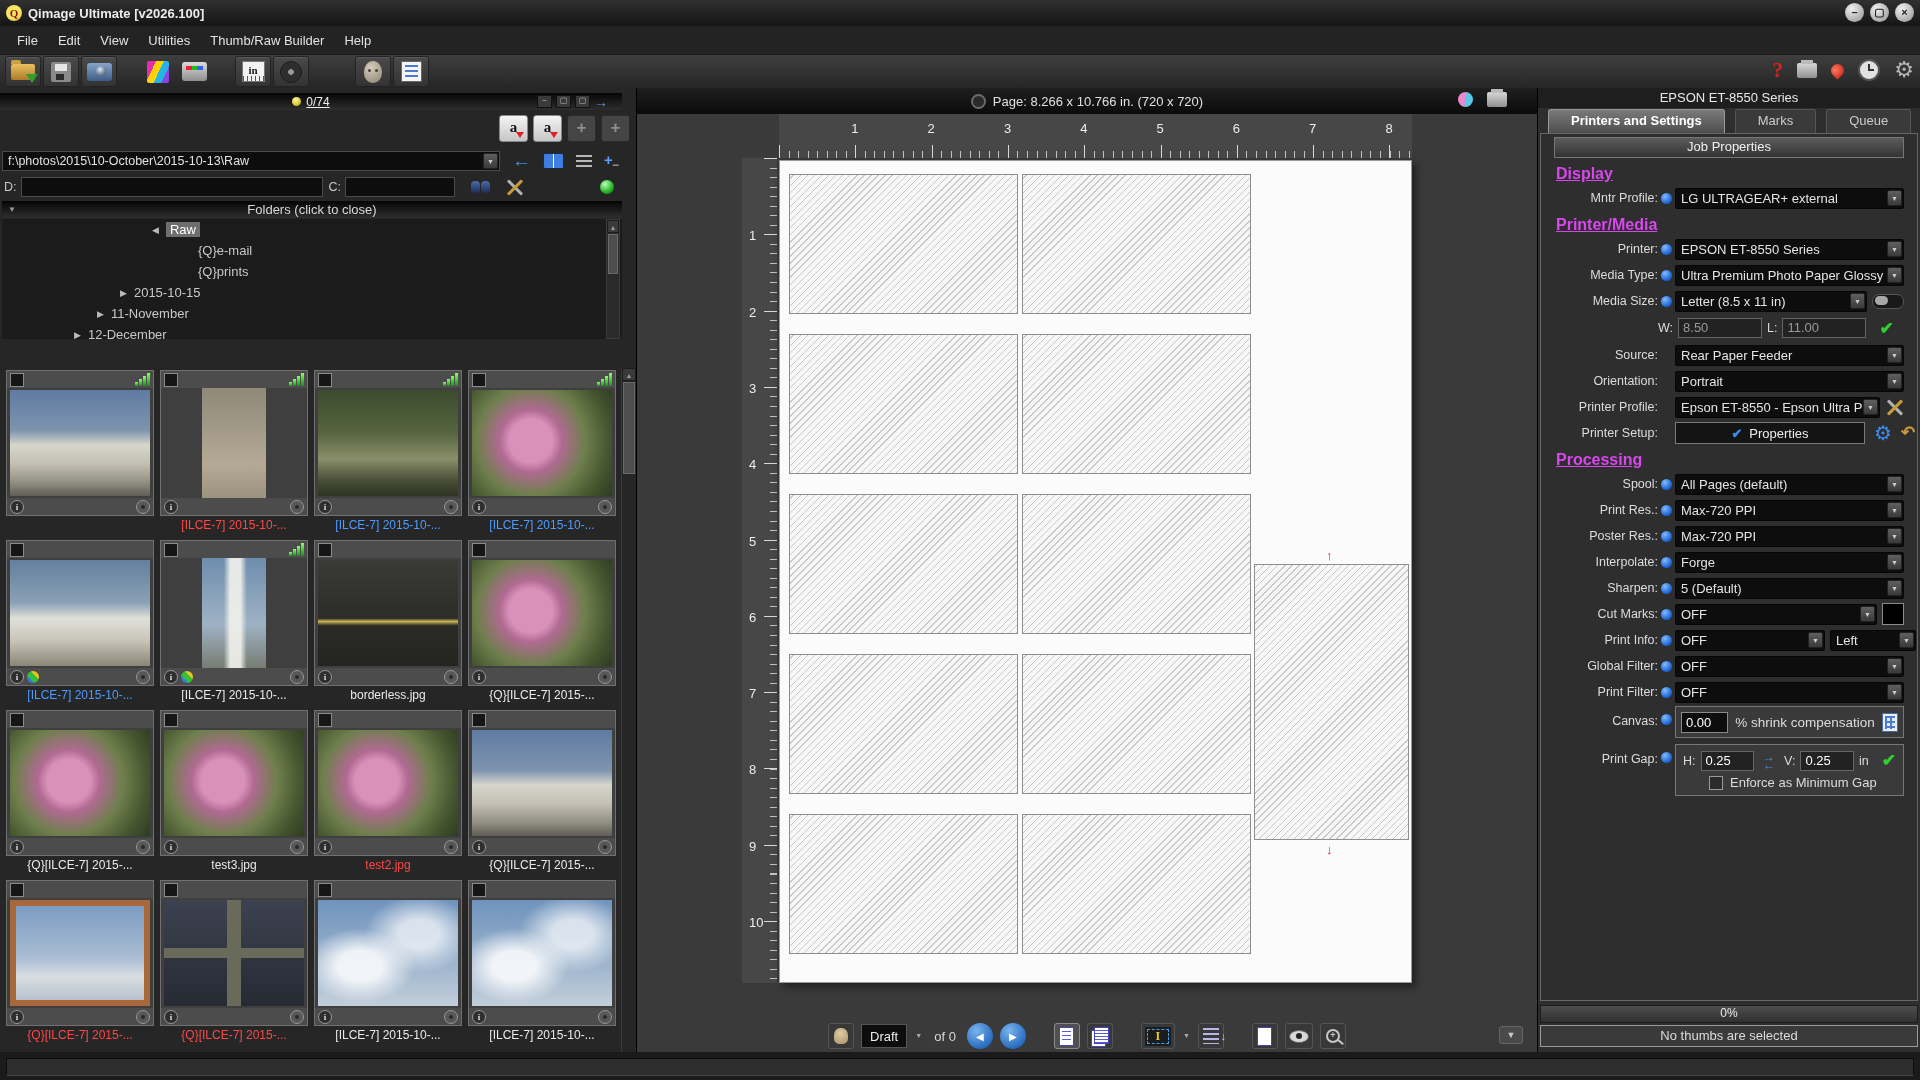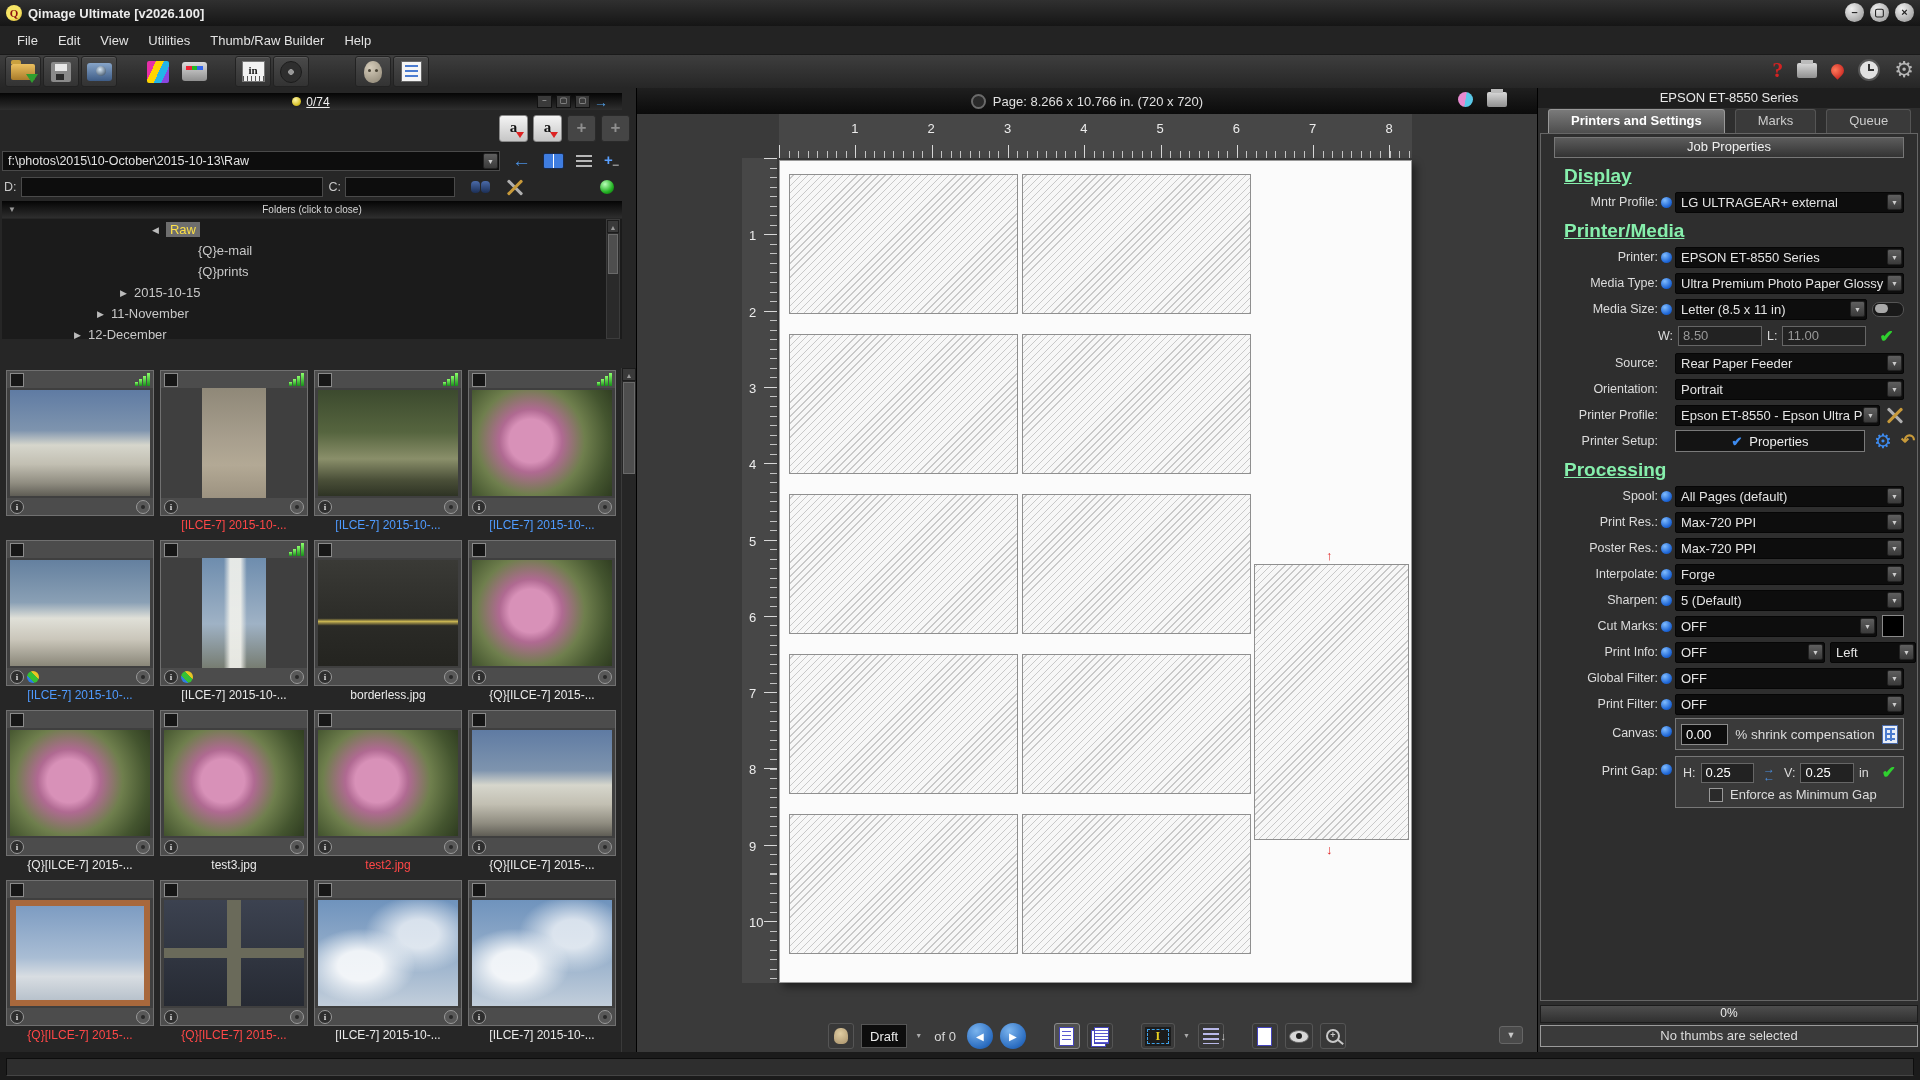--- a/index.html
+++ b/index.html
@@ -99,28 +99,28 @@
   .i-binoc::before,.i-binoc::after{content:"";position:absolute;top:0;width:9px;height:12px;border-radius:4px;background:linear-gradient(#4a6aa8,#1c2f55);}
   .i-binoc::before{left:0;} .i-binoc::after{right:0;}
   .i-tools{width:18px;height:16px;position:relative;margin-left:16px;}
   .i-tools::before,.i-tools::after{content:"";position:absolute;top:7px;left:-1px;width:20px;height:3px;border-radius:1px;}
   .i-tools::before{background:#b0b0b0;transform:rotate(45deg);}
   .i-tools::after{background:#c89a3a;transform:rotate(-45deg);}
   .led{width:14px;height:14px;border-radius:50%;margin-left:auto;margin-right:8px;
     background:radial-gradient(circle at 36% 30%,#b8ffb8,#23b223 60%,#0a5a0a);}
 
   .lp-foldhdr{position:absolute;left:2px;top:113px;right:14px;height:17px;background:linear-gradient(#050505,#2e2e2e);
-    display:flex;align-items:center;justify-content:center;font-size:10px;color:#d8d8d8;}
+    display:flex;align-items:center;justify-content:center;font-size:13px;color:#d8d8d8;}
   .lp-foldhdr .tri{position:absolute;left:6px;color:#9a9a9a;font-size:8px;}
   .lp-foldhdr .tri::before{content:"▼";}
 
   #folder-tree{position:absolute;left:2px;top:131px;right:14px;height:120px;background:#1b1b1b;overflow:hidden;}
   .titem{height:21px;display:flex;align-items:center;font-size:13px;color:#c8c8c8;white-space:nowrap;}
   .titem .arw{font-size:9px;color:#bbb;margin-right:7px;}
-  .titem .lbl.sel{background:#6e6e6e;color:#fde047;padding:0 4px;}
+  .titem .lbl.sel{background:#6e6e6e;color:#ffffff;padding:0 4px;}
   .tree-scroll{position:absolute;right:16px;top:131px;width:14px;height:120px;background:#2a2a2a;border:1px solid #3c3c3c;box-sizing:border-box;}
   .sarw{height:13px;background:#3a3a3a;color:#999;font-size:7px;text-align:center;line-height:13px;border:1px solid #1c1c1c;box-sizing:border-box;}
   .sthumb{margin:1px;height:38px;background:#4e4e4e;border:1px solid #6a6a6a;}
 
   .lp-search{position:absolute;left:2px;top:255px;right:16px;height:22px;background:linear-gradient(#3c3c3c,#2a2a2a);
     border:1px solid #6a6a6a;display:flex;align-items:center;justify-content:center;gap:9px;box-sizing:border-box;}
   .i-mag{width:8px;height:8px;border:2px solid #c0c0c0;border-radius:50%;position:relative;}
   .i-mag::after{content:"";position:absolute;left:-4px;top:7px;width:6px;height:2px;background:#c0c0c0;transform:rotate(35deg);}
   .lp-search .txt{font-size:13px;color:#e0e0e0;}
 
@@ -230,21 +230,21 @@
     border-left:1px solid #000;box-sizing:border-box;display:flex;flex-direction:column;}
   .rp-title{height:20px;background:#1e1e1e;text-align:center;font-size:13px;color:#e8e8e8;line-height:19px;flex:none;}
   .rp-tabs{height:24px;display:flex;gap:2px;padding:1px 2px 0;flex:none;}
   .rtab{padding:0 22px;background:#3a3a3a;border:1px solid #555;border-bottom:none;color:#ccc;
     font-size:13px;line-height:22px;border-radius:3px 3px 0 0;margin-left:8px;}
   .rtab.active{background:linear-gradient(#7a7a7a,#4e4e4e);color:#fff;font-weight:bold;border-color:#999;}
   .rp-body{flex:1;margin:0 2px 2px;border:1px solid #666;background:#2e2e2e;padding:3px 13px;overflow:hidden;
     display:flex;flex-direction:column;}
   .rp-jobbar{height:19px;background:linear-gradient(#5c5c5c,#333);border:1px solid #777;text-align:center;
     color:#f0f0f0;font-size:13px;line-height:18px;margin-bottom:2px;}
-  .rsec{color:#86efac;font-weight:bold;font-size:19px;text-decoration:underline;margin:5px 0 2px 10px;}
+  .rsec{color:#d946ef;font-weight:bold;font-size:16px;text-decoration:underline;margin:5px 0 2px 2px;}
   .rrow{display:flex;align-items:center;height:24px;margin:1px 0;}
   .rlabel{width:104px;text-align:right;color:#dcdcdc;font-size:12.5px;padding-right:3px;flex:none;white-space:nowrap;}
   .dot{width:11px;height:11px;border-radius:50%;flex:none;margin-right:3px;
     background:radial-gradient(circle at 35% 30%,#7fbcff,#1e66d6 65%,#0b3f96);}
   .nodot{width:11px;flex:none;margin-right:3px;}
   .dd{flex:1;height:21px;background:#0d0d0d;border:1px solid #060606;border-radius:2px;
     display:flex;align-items:center;box-sizing:border-box;min-width:0;}
   .dd .txt{flex:1;color:#e4e4e4;font-size:13px;padding:0 5px;white-space:nowrap;overflow:hidden;} .dd.w150{flex:0 0 150px;} .dd.w86{flex:0 0 86px;margin-left:5px;}
   .toggle{width:30px;height:13px;border-radius:7px;background:#191919;border:1px solid #555;position:relative;margin-left:5px;flex:none;}
   .toggle::before{content:"";position:absolute;left:2px;top:1px;width:13px;height:9px;border-radius:5px;background:#a8a8a8;}

